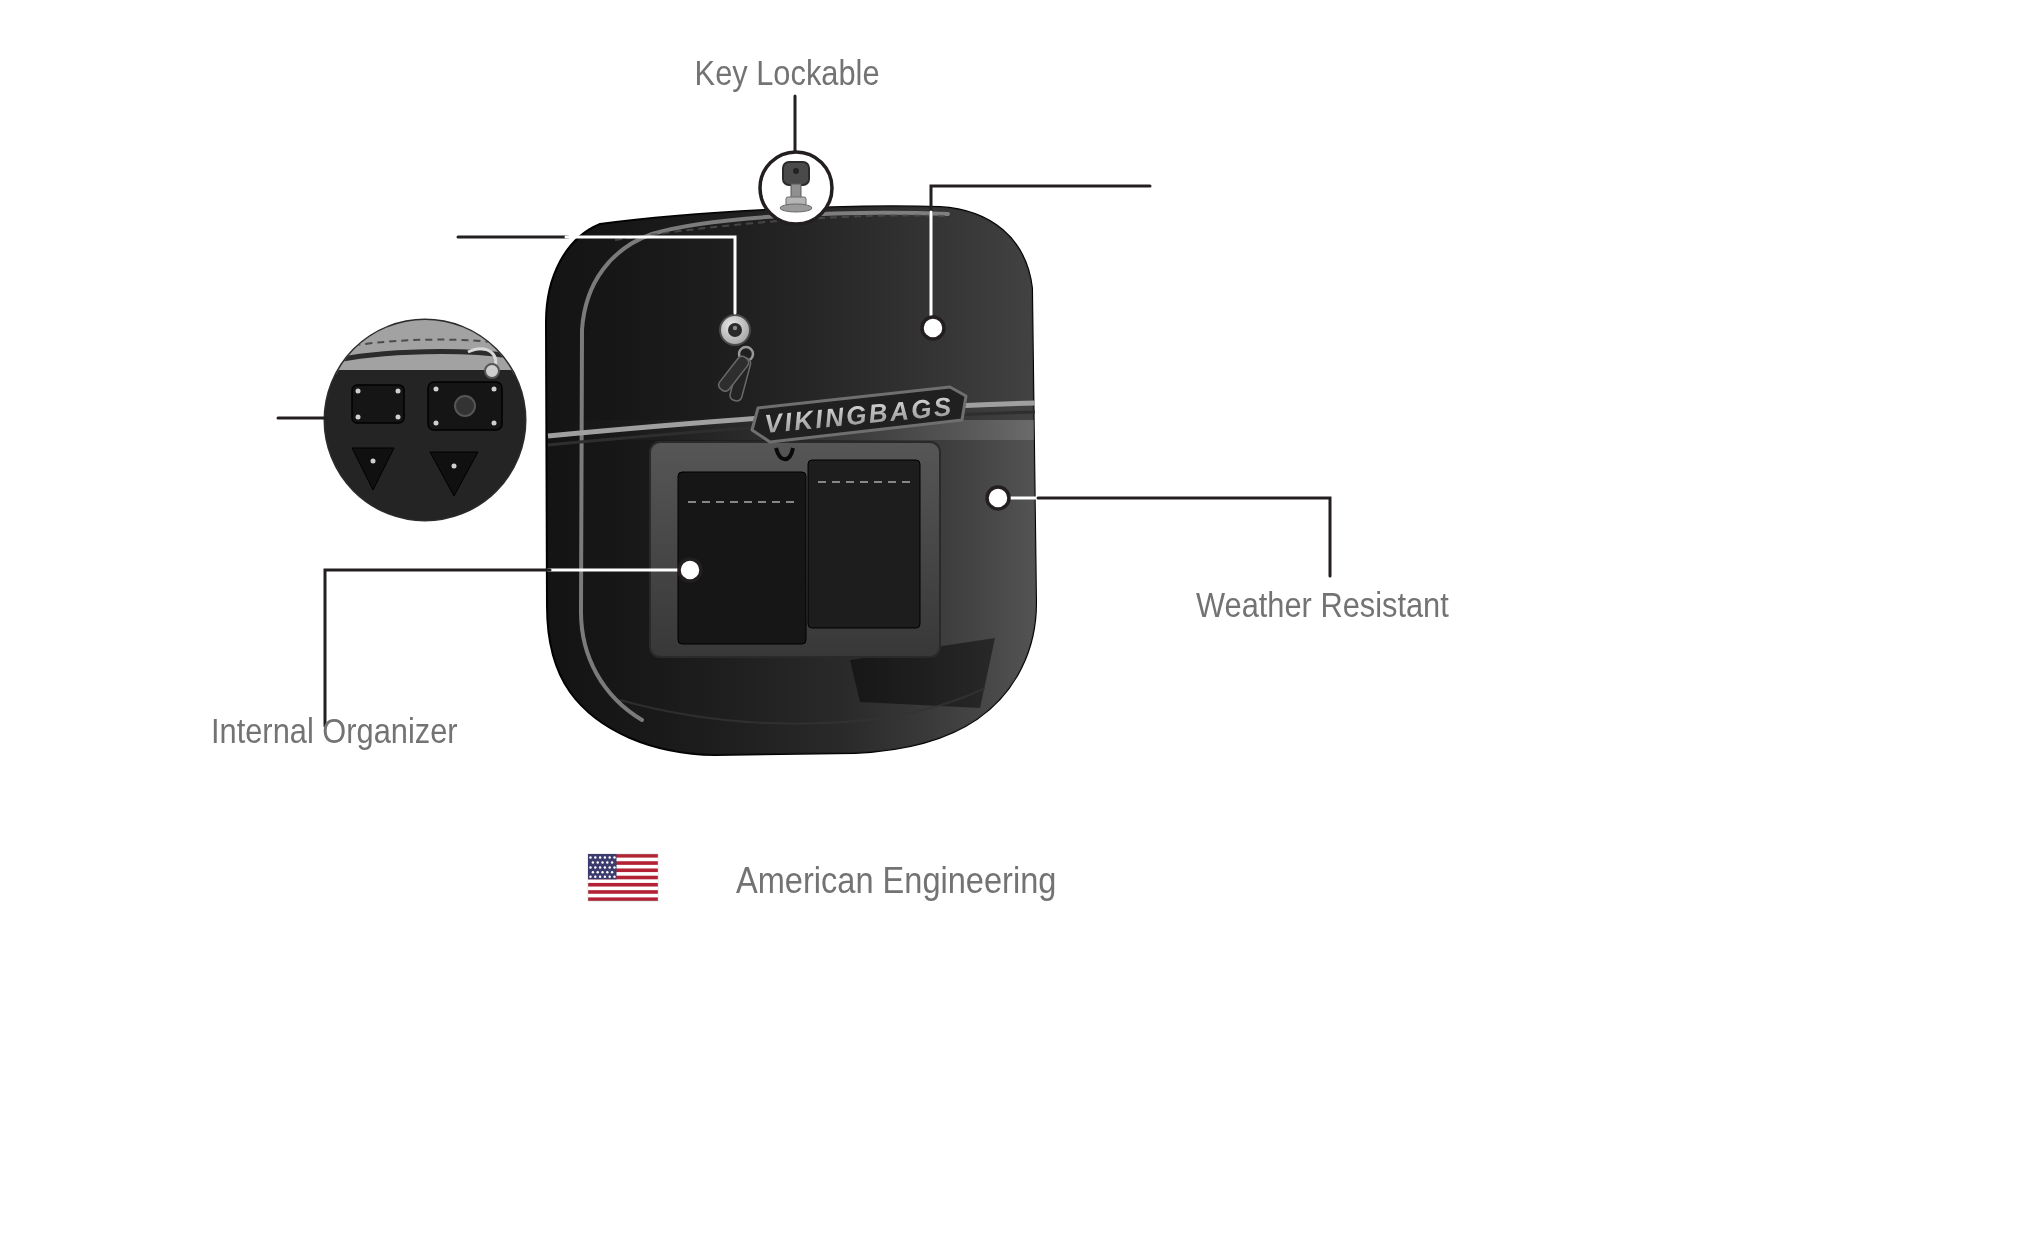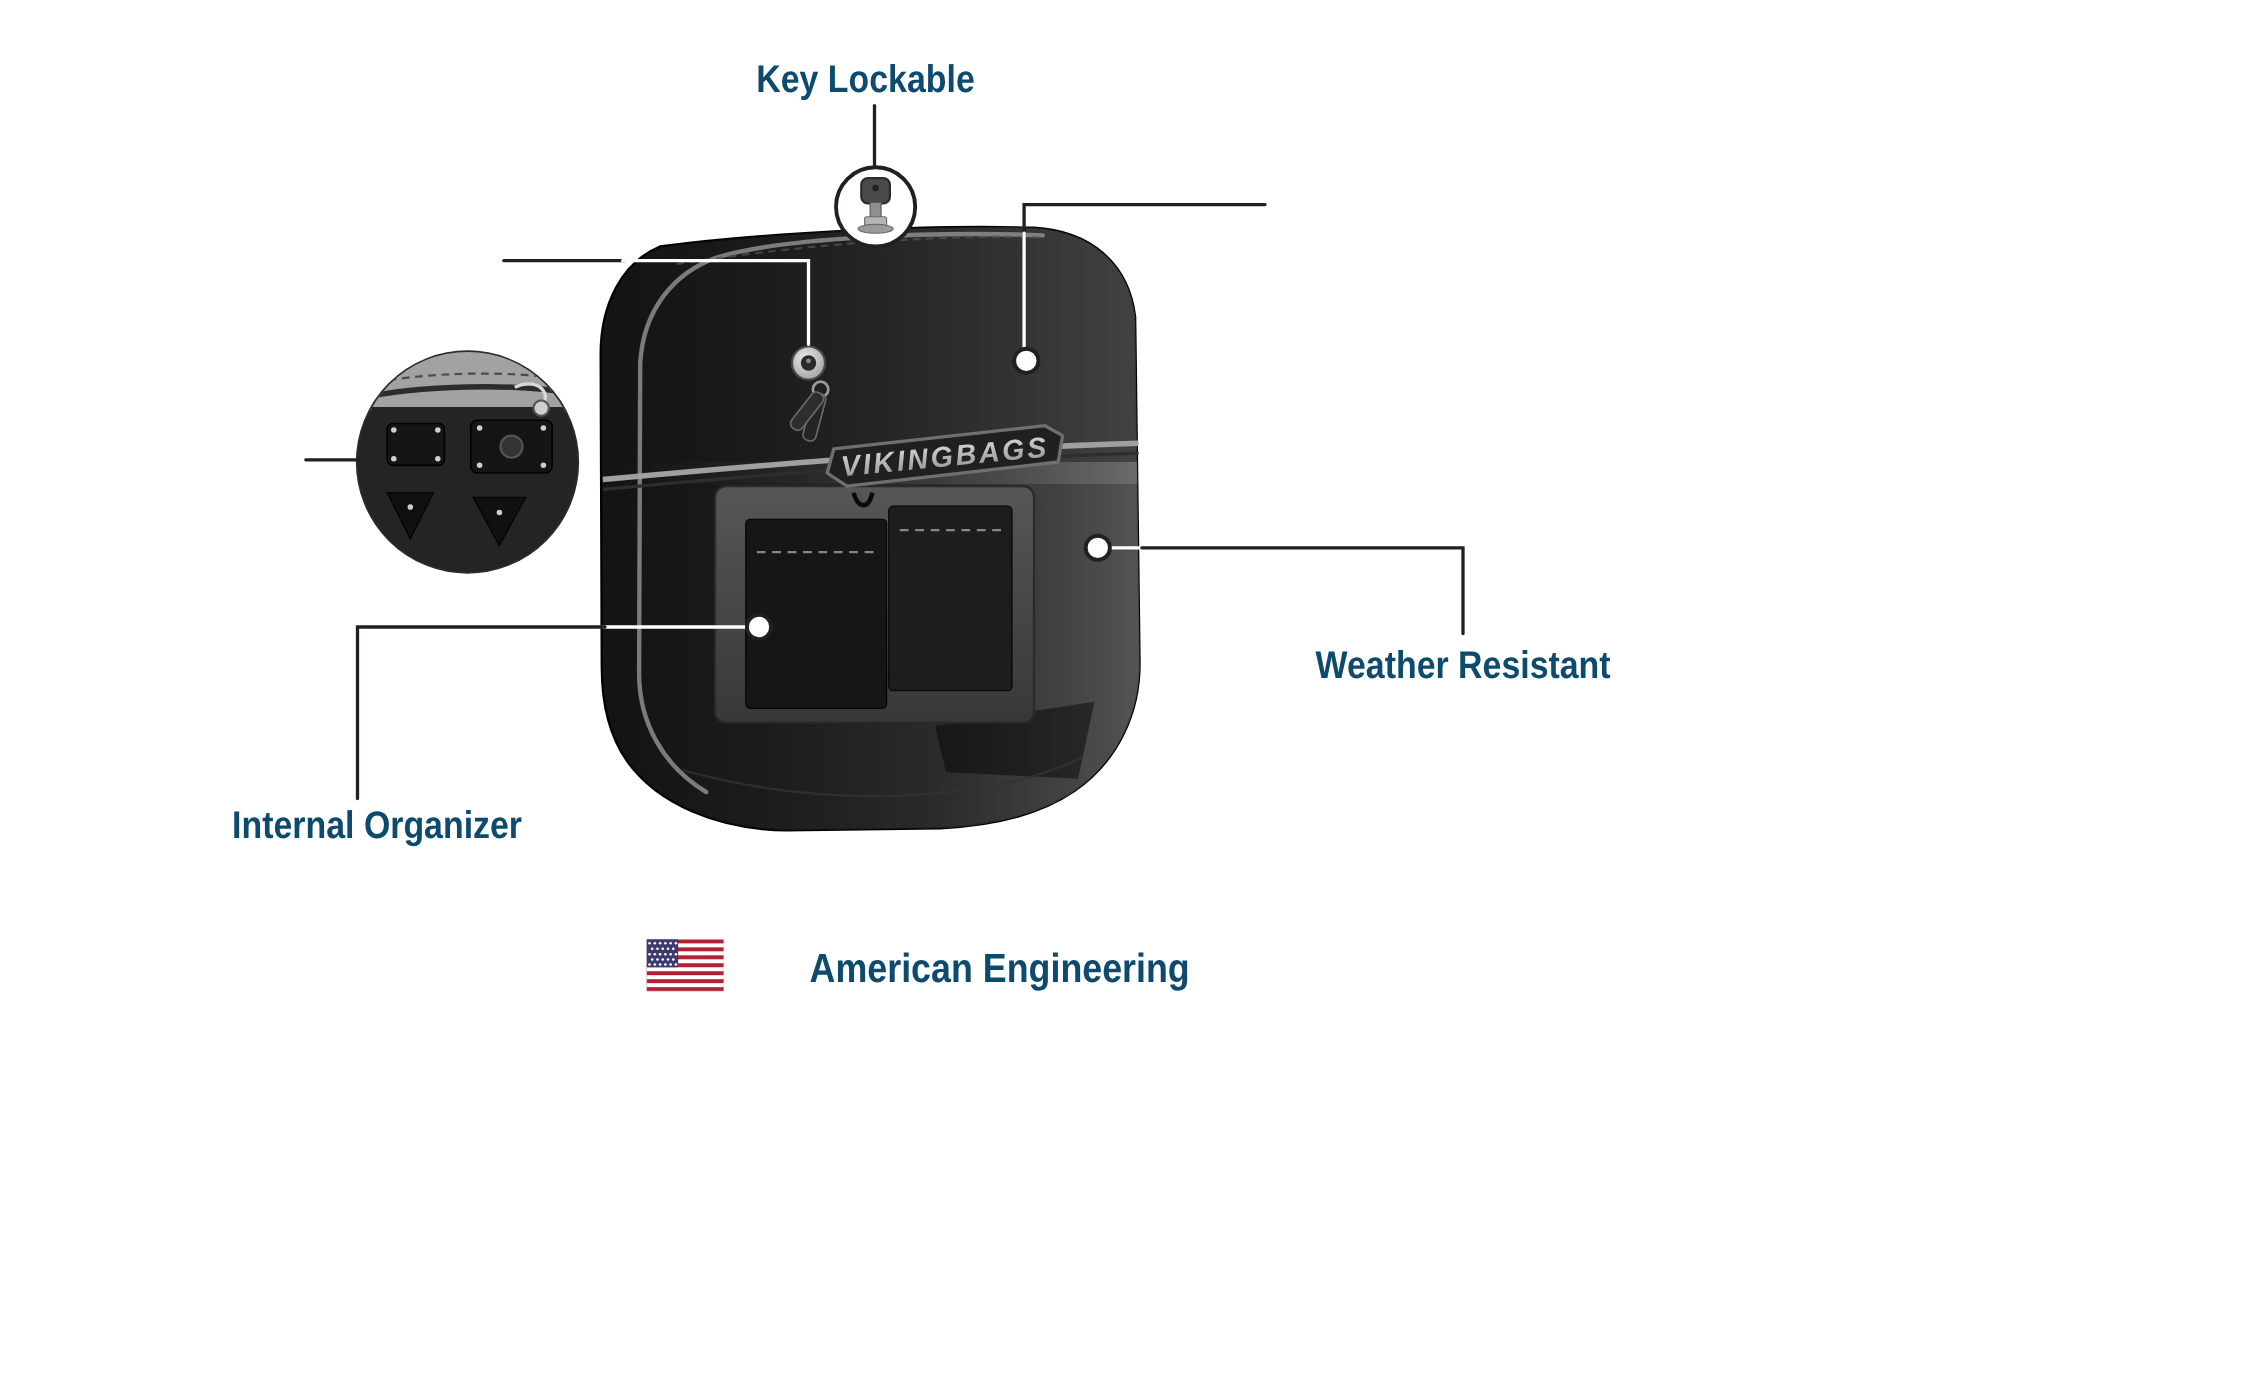--- a/index.html
+++ b/index.html
@@ -2,21 +2,21 @@
 <html><head>
 <meta charset="utf-8">
 <style>
   html,body { margin:0; padding:0; background:#ffffff; }
   .canvas {
     position:relative; width:2044px; height:1248px; background:#ffffff;
     overflow:hidden; font-family:"Liberation Sans", sans-serif;
   }
   .art { position:absolute; left:0; top:0; width:2044px; height:1248px; }
   .label {
-    position:absolute; color:#0c4a6e; font-weight:700; font-size:35px;
+    position:absolute; color:#737373; font-weight:400; font-size:35px;
     line-height:42px; white-space:nowrap;
   }
   .label .cond { display:inline-block; transform:scaleX(.88); transform-origin:0 50%; }
   .label.centered { text-align:center; }
   .label.centered .cond { transform-origin:50% 50%; }
   .label.two-line { line-height:37px; }
   .label.footer-text { font-size:37px; }
 </style>
 </head>
 <body>
@@ -213,21 +213,21 @@
 
 
 
   <div class="label two-line" style="left:38px; top:399px;">
   </div>
 
   <div class="label" style="left:1196px; top:584px;">
     <span class="cond">Weather Resistant</span>
   </div>
 
-  <div class="label" style="left:211px; top:730px;">
+  <div class="label" style="left:211px; top:710px;">
     <span class="cond">Internal Organizer</span>
   </div>
 
   <div class="label footer-text" style="left:696px; top:860px;margin-left:40px;">
     <span class="cond">American Engineering</span>
   </div>
 
 </div>
 
 </body></html>

